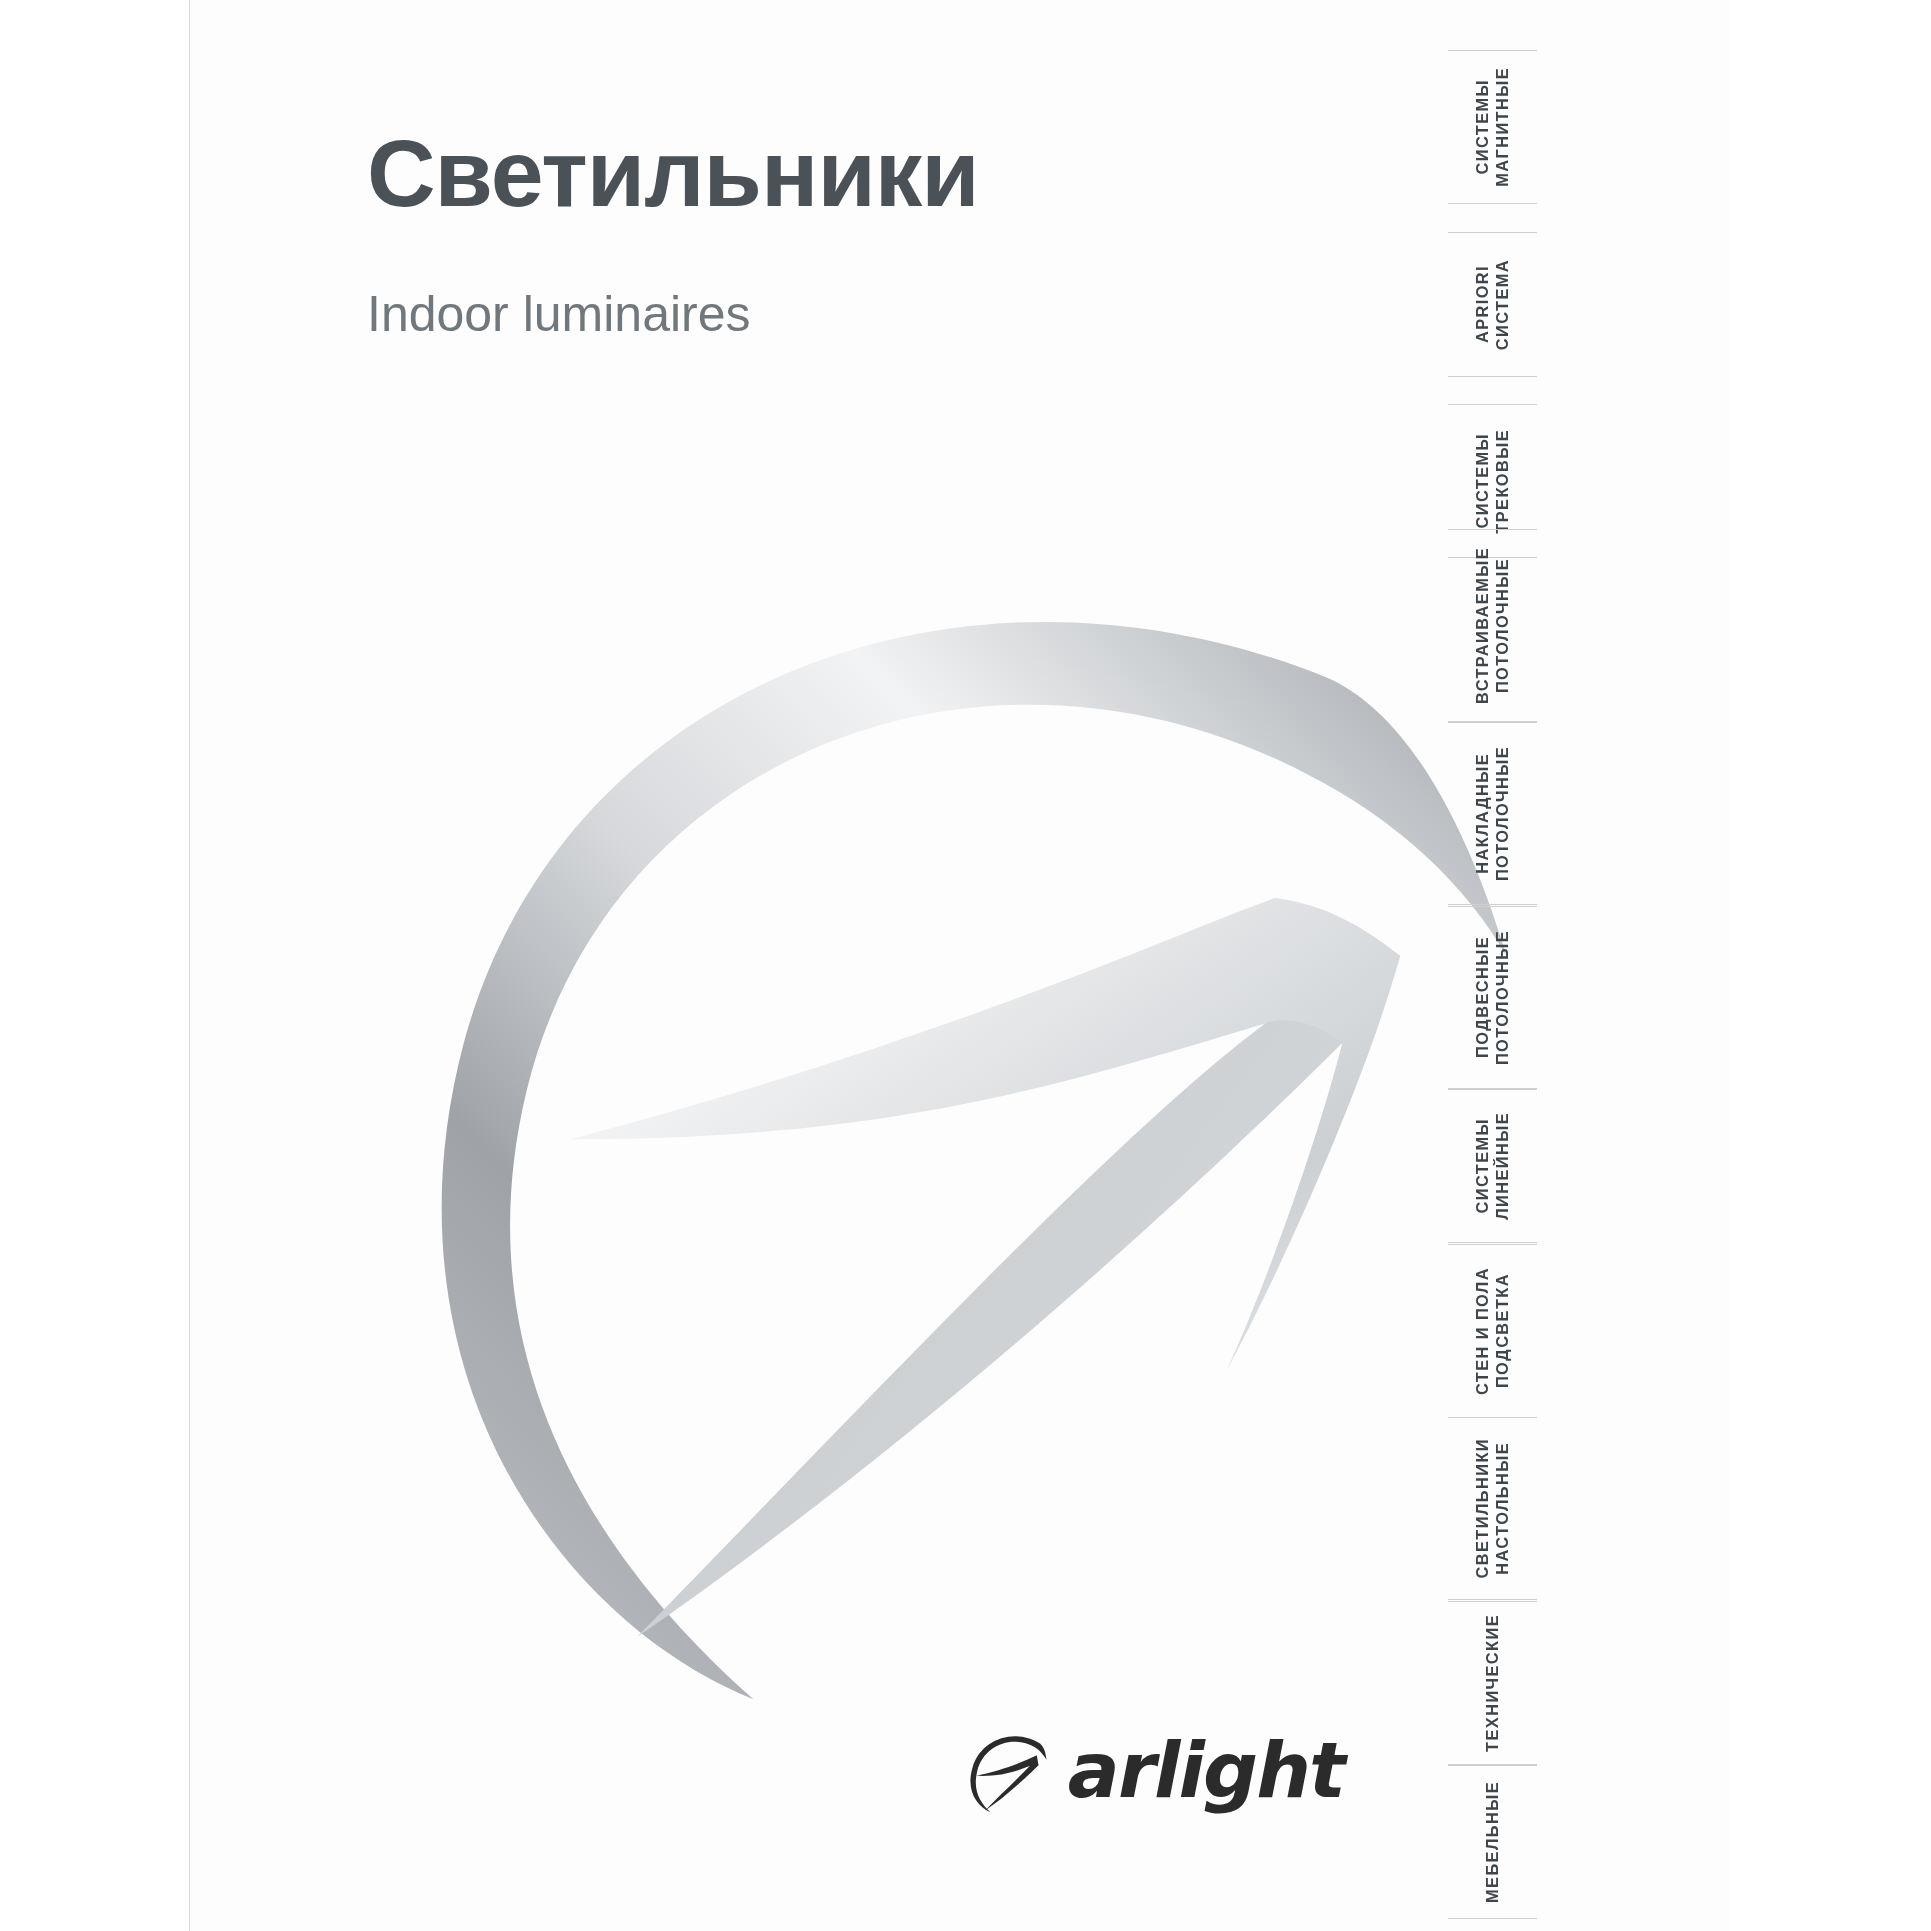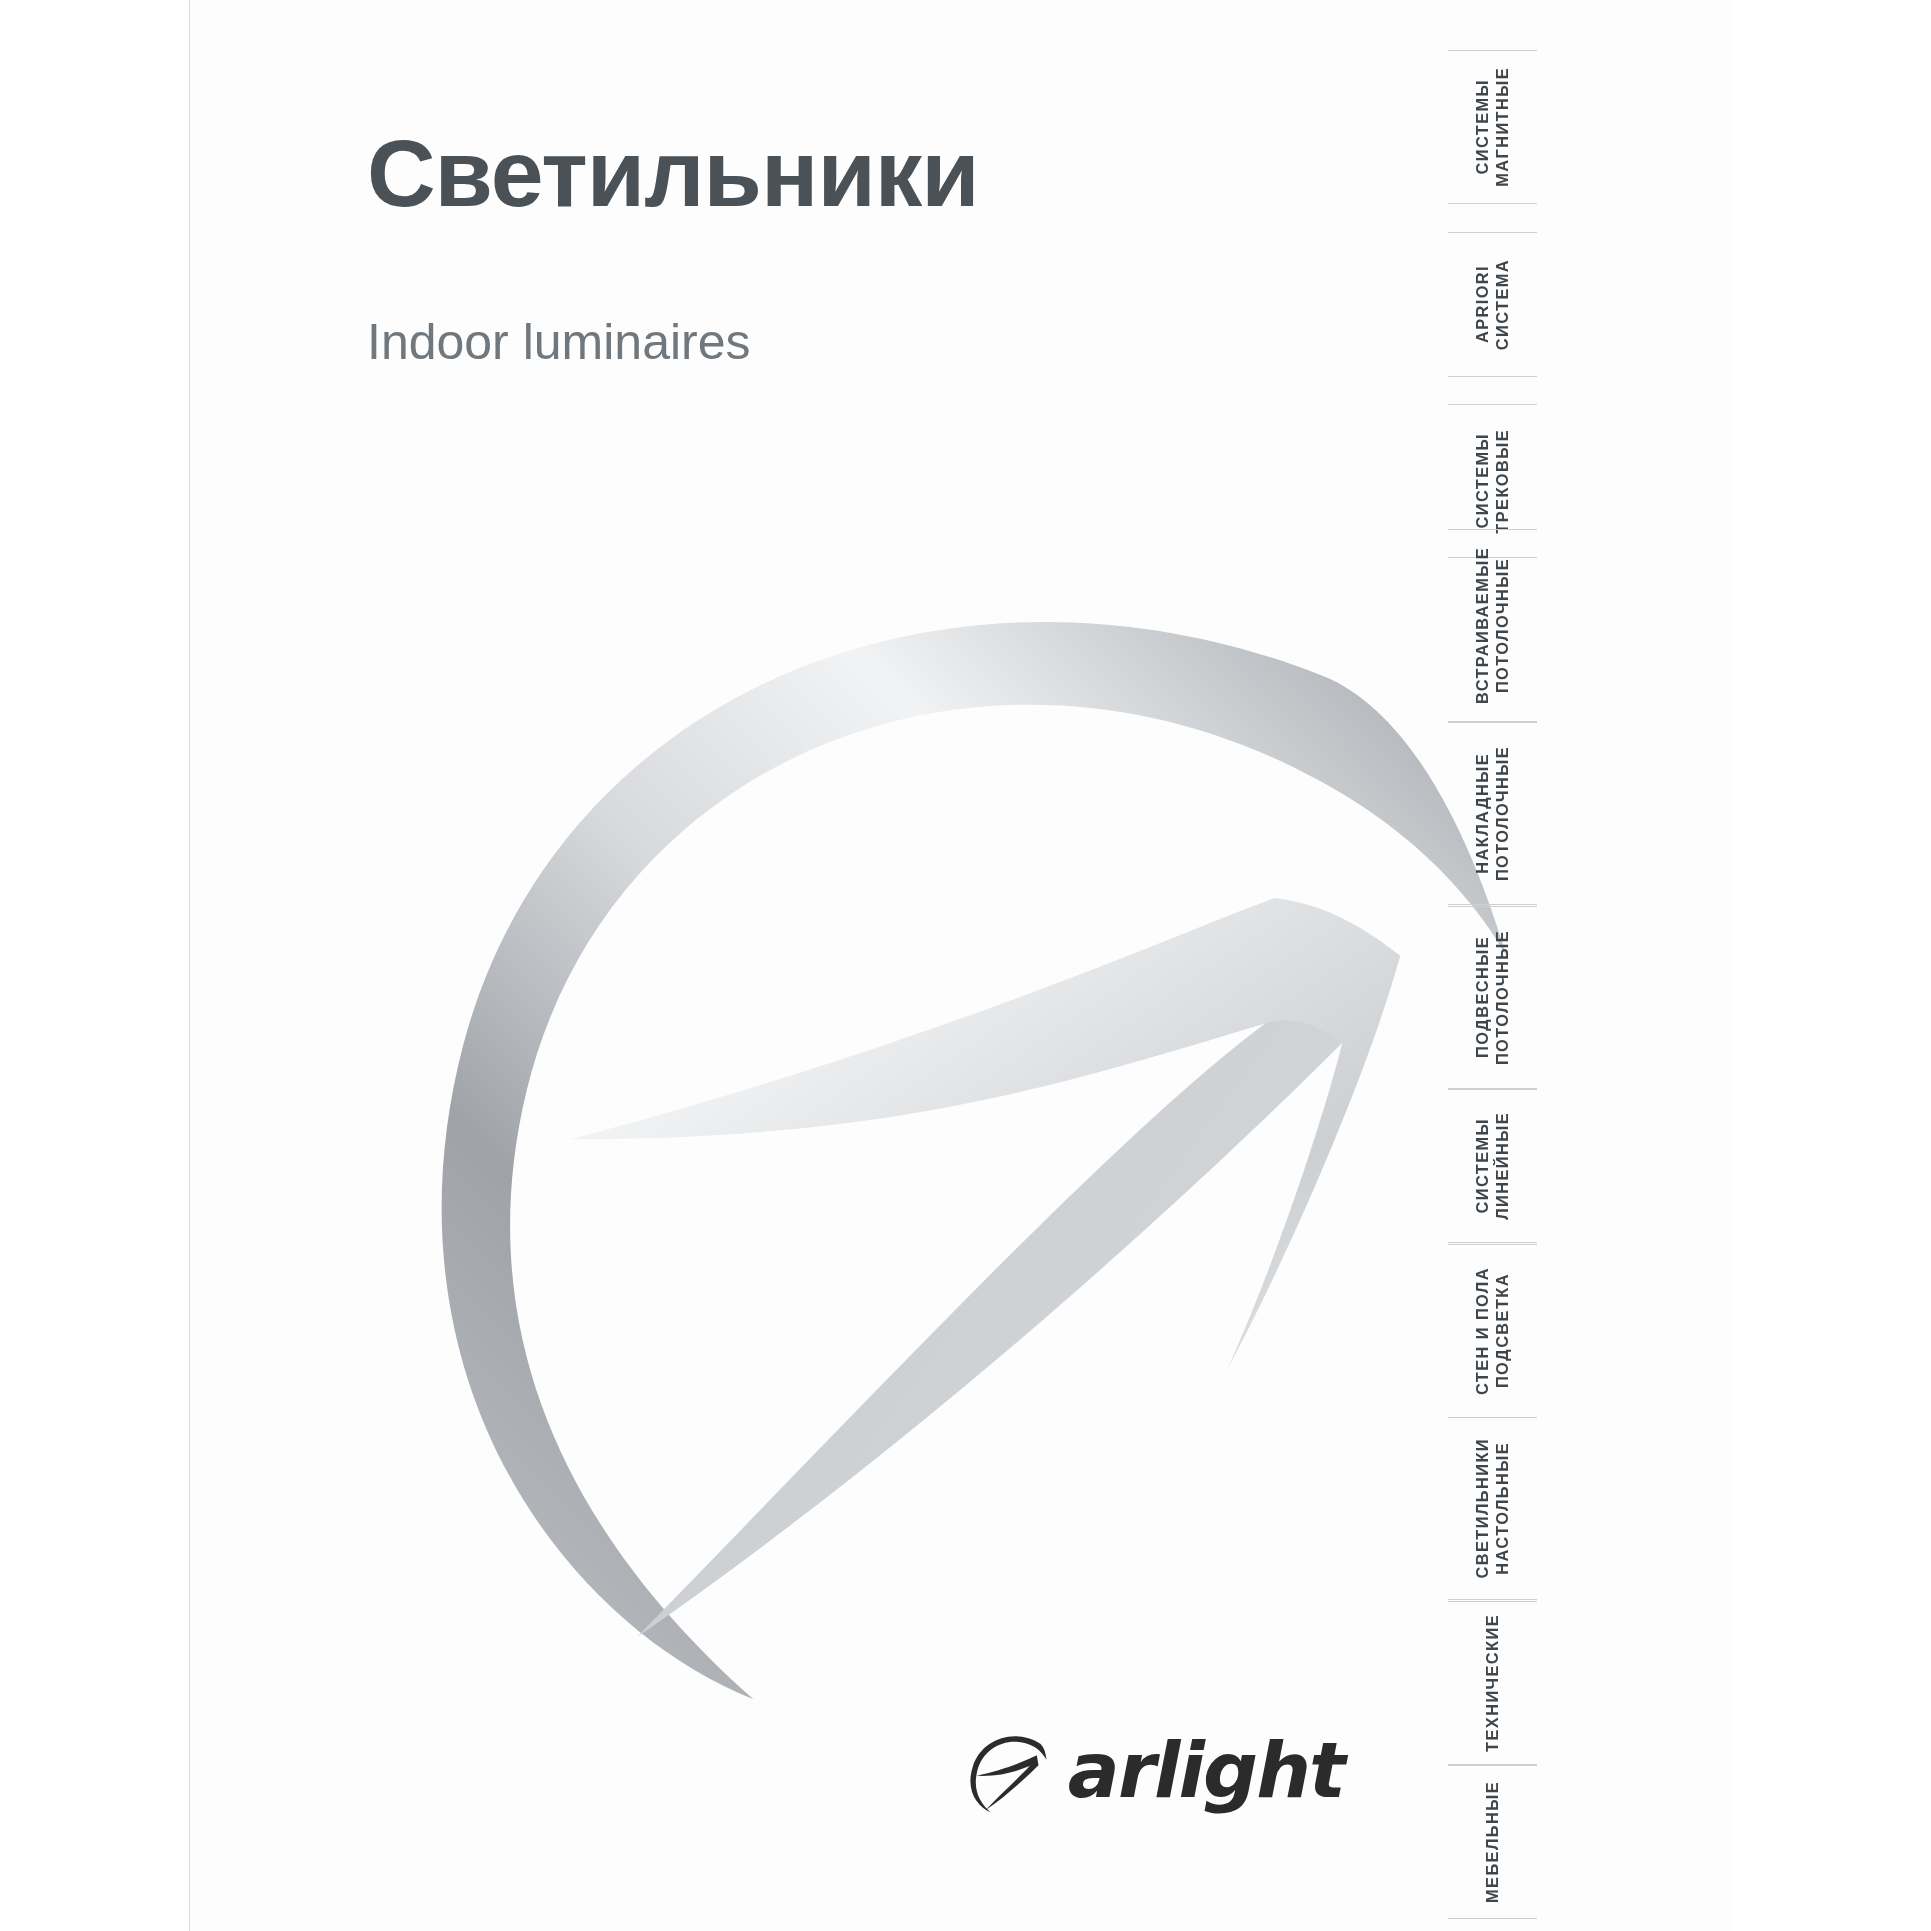--- a/index.html
+++ b/index.html
@@ -50,21 +50,21 @@
     font-weight: bold;
     color: #4b5257;
     line-height: 1.1;
     margin: 17.4px 0 0 0;
     white-space: nowrap;
   }
   .title-en {
     font-size: 50px;
     font-weight: normal;
     color: #71787d;
-    margin: 92px 0 0 0;
+    margin: 64px 0 0 0;
     white-space: nowrap;
   }
 
   
   .artwork {
     position: absolute;
     left: 319px;
     top: 502px;
     width: 1255px;
     height: 1207px;

